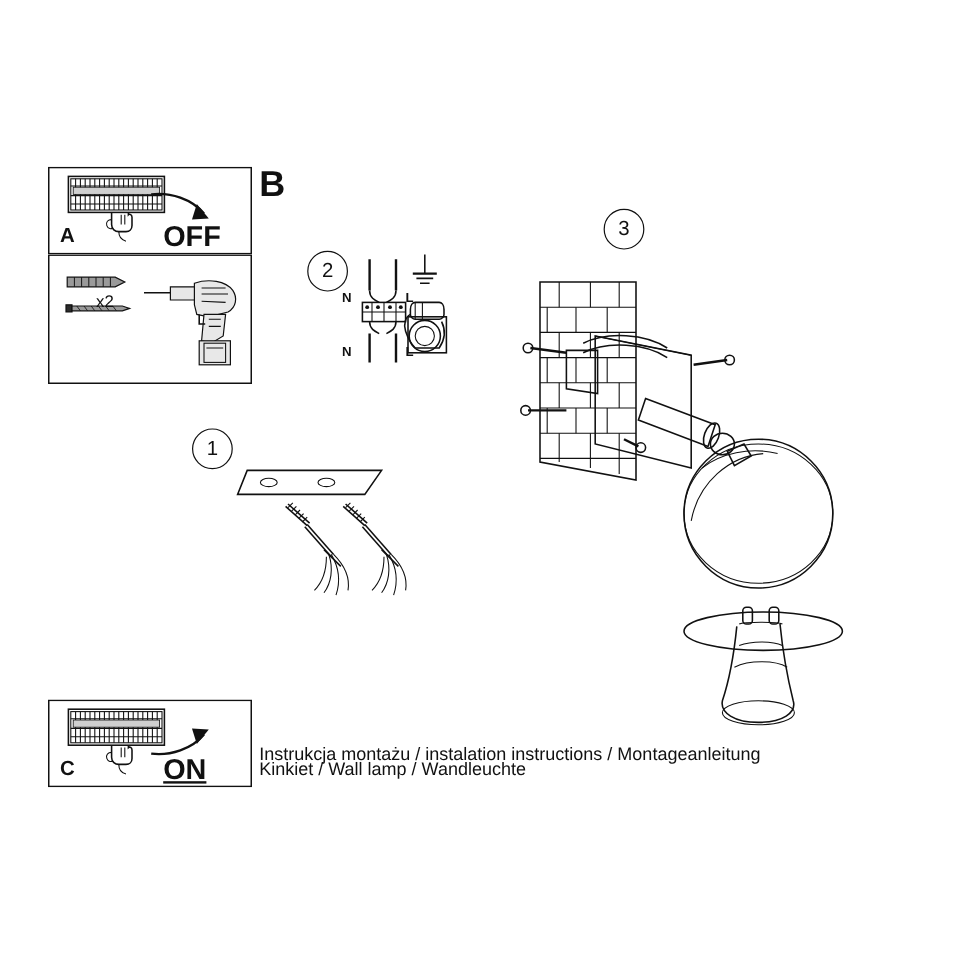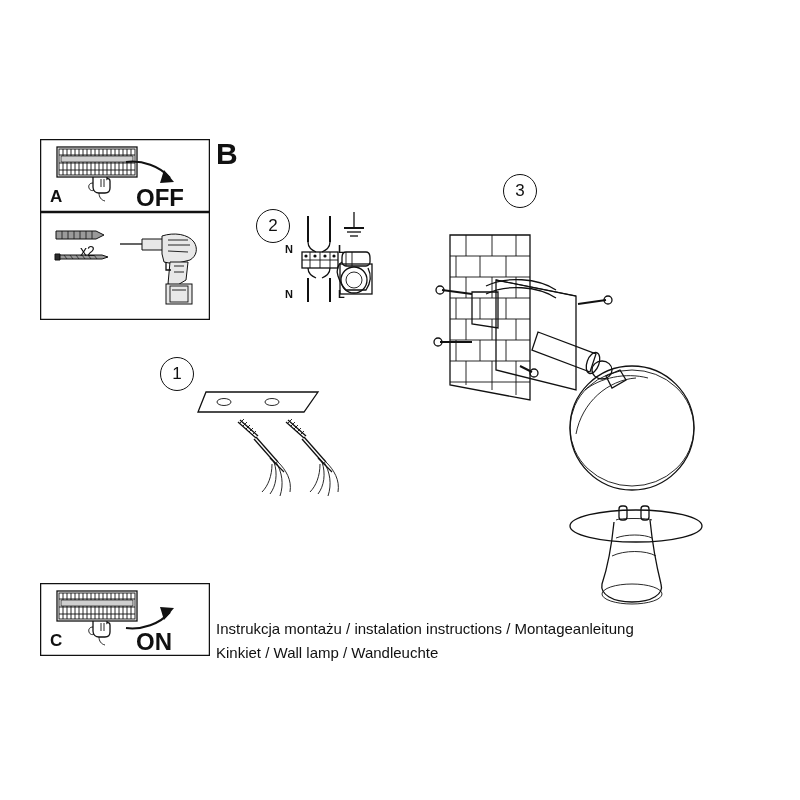--- a/index.html
+++ b/index.html
@@ -243,21 +243,21 @@
   </div>
 
   <div class="step-letter" style="left:50px; top:631px;">C</div>
 
   <div class="abs" style="left:124px; top:602px;">
     <svg width="56" height="32" viewBox="0 0 56 32">
       <path d="M2 26 C18 28 36 22 46 10" class="st-thick"></path>
       <path d="M40 18 L50 6 L36 5 Z" class="fill-black"></path>
     </svg>
   </div>
-  <div class="onoff" style="left:136px; top:628px;">ON</div>
+  <div class="onoff" style="left:136px; top:628px;text-decoration:underline;">ON</div>
 
   <div class="big-letter" style="left:216px; top:137px;">B</div>
 
   <div class="circ-num" style="left:256px; top:209px;">2</div>
 
   <div class="abs" style="left:282px; top:206px;">
     <svg width="110" height="120" viewBox="0 0 110 120">
 
       <line x1="72" y1="6" x2="72" y2="22" class="st"></line>
       <line x1="62" y1="22" x2="82" y2="22" class="st-thick"></line>
@@ -433,15 +433,15 @@
       <rect x="221" y="286" width="8" height="14" rx="3" class="st" fill="#fff"></rect>
       <path d="M196 300 C200 298 228 298 232 300" class="st-thin"></path>
       <g class="st-thin">
         <path d="M196 318 C206 314 224 314 232 318"></path>
         <path d="M192 336 C204 330 226 330 236 336"></path>
       </g>
     </svg>
   </div>
 
   <div class="caption" style="left:216px; top:622px;">Instrukcja montażu / instalation instructions / Montageanleitung</div>
-  <div class="caption" style="left:216px; top:635px;margin-top:11px;">Kinkiet / Wall lamp / Wandleuchte</div>
+  <div class="caption" style="left:216px; top:635px;">Kinkiet / Wall lamp / Wandleuchte</div>
 
 </div>
 
 </body></html>

